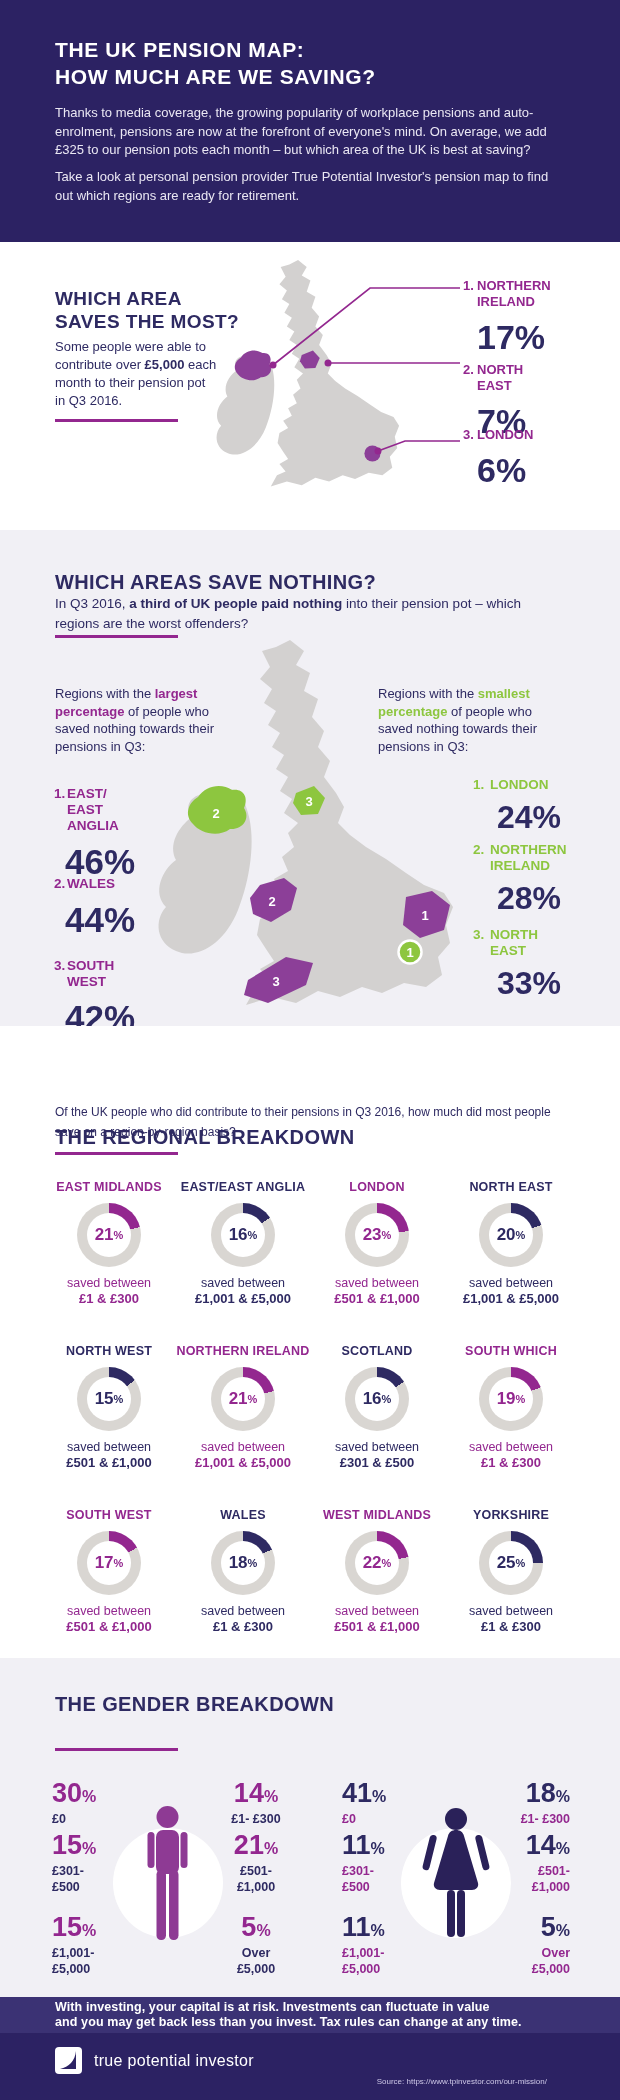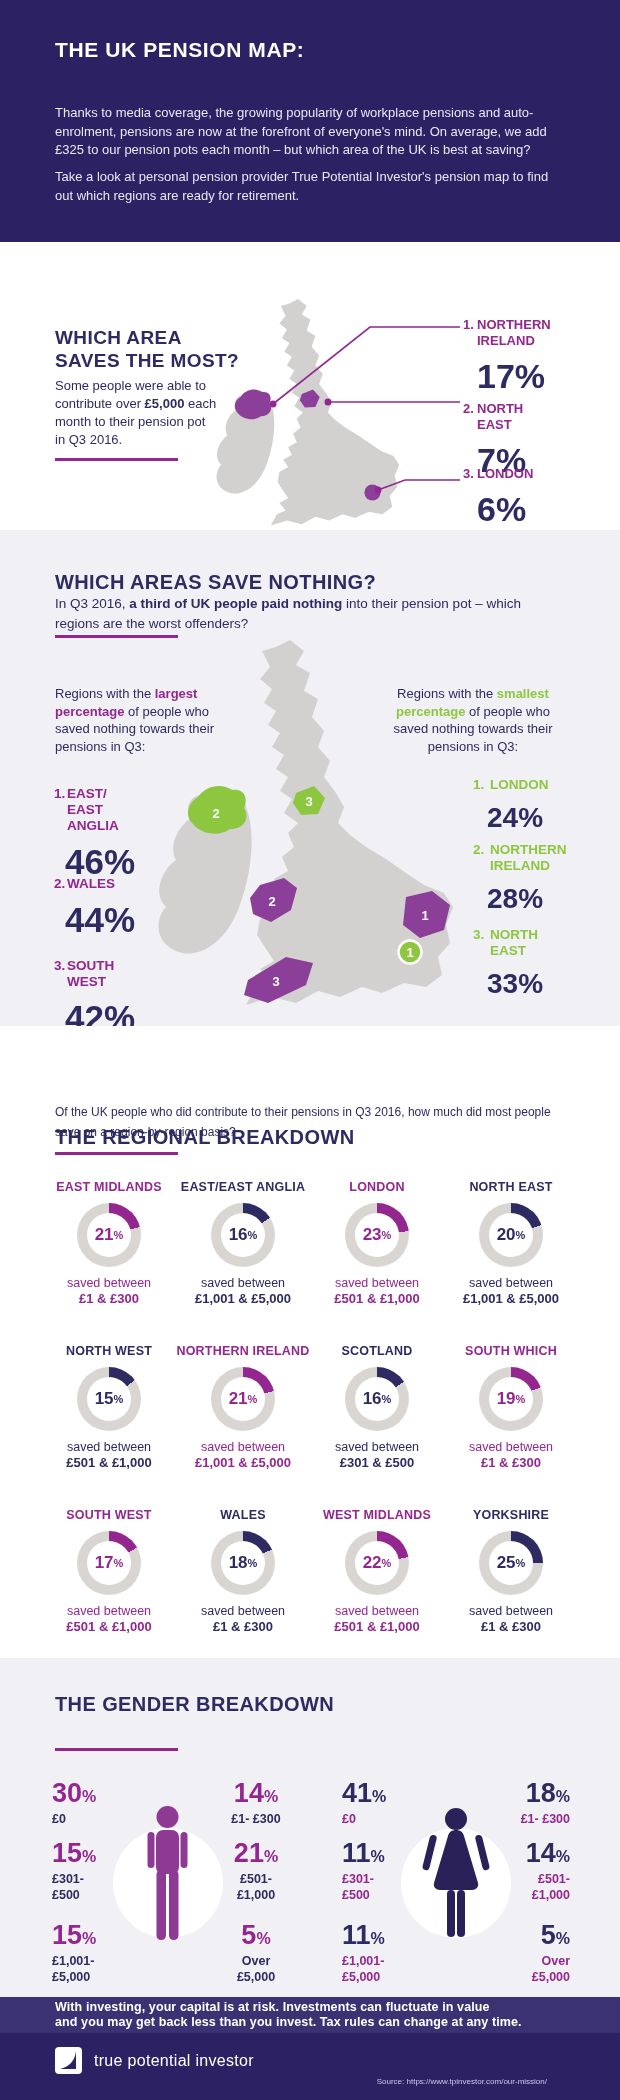--- a/index.html
+++ b/index.html
@@ -1,20 +1,20 @@
 <!DOCTYPE html>
 <html><head>
 <meta charset="utf-8">
 <style>
   * { margin:0; padding:0; box-sizing:border-box; }
   html,body { width:620px; }
   body { position:relative; height:2100px; font-family:"Liberation Sans",sans-serif; background:#ffffff; overflow:hidden; }
   .sec { position:absolute; left:0; width:620px; overflow:hidden; }
   #sec-header { top:0; height:242px; background:#2c2263; }
-  #sec-most { top:242px; height:288px; background:#ffffff;margin-top:39px; }
+  #sec-most { top:242px; height:288px; background:#ffffff; }
   #sec-nothing { top:530px; height:496px; background:#f1f0f5; }
   #sec-regional { top:1026px; height:632px; background:#ffffff; }
   #sec-gender { top:1658px; height:390px; background:#f1f0f5; }
   #sec-disclaimer { top:1997px; height:36px; background:#3b3274;text-align:right; }
   #sec-footer { top:2033px; height:67px; background:#2c2263; }
 
   .abs { position:absolute; }
   .navy { color:#2e2a62; }
   .purple { color:#93278f; }
   .green { color:#8dc63f; }
@@ -34,67 +34,68 @@
   .rk-lab { display:flex; font-weight:bold; }
   .rk-rank { flex:0 0 14px; }
   .rk-val { font-weight:bold; color:#2e2a62; }
   #callouts .rk-lab { font-size:13px; line-height:16px; color:#93278f; }
   #callouts .rk-val { font-size:34px; line-height:34px; margin:10px 0 0 14px; }
   #list-largest .rk-lab { font-size:13.5px; line-height:16px; color:#93278f; }
   #list-largest .rk-rank { flex-basis:13px; }
   #list-largest .rk-val { font-size:35px; line-height:35px; margin:10px 0 0 11px; }
   #list-smallest .rk-lab { font-size:13.5px; line-height:16px; color:#8dc63f; }
   #list-smallest .rk-rank { flex-basis:17px; }
-  #list-smallest .rk-val { font-size:28px; line-height:35px; margin:7px 0 0 14px; }
+  #list-smallest .rk-val { font-size:32px; line-height:35px; margin:7px 0 0 24px; }
 
   
   .nothing-h { left:55px; top:41px; }
   .nothing-sub { left:55px; top:64px; width:474px; font-size:13.5px; line-height:20px; color:#2e2a62; }
   .intro { top:155px; font-size:13px; line-height:17.5px; color:#2e2a62; }
   #intro-left { left:55px; width:170px; }
-  #intro-right { right:52px; width:190px; text-align:center; }
+  #intro-right { right:52px; width:190px; text-align:left; }
 
   
   .reg-h { left:55px; top:52px;margin-top:48px; }
   .reg-sub { left:55px; top:76px; width:505px; font-size:12px; line-height:20px; color:#2e2a62; }
   #donut-grid { left:42px; top:154px; width:536px; display:grid; grid-template-columns:repeat(4,134px); row-gap:37px; }
   .dcell { text-align:center; }
   .dtitle { font-size:12.5px; font-weight:bold; white-space:nowrap; letter-spacing:.2px; }
   .donut { position:relative; width:64px; height:64px; border-radius:50%; margin:9px auto 0; }
   .dhole { position:absolute; inset:10px; border-radius:50%; background:#ffffff; display:flex; align-items:center; justify-content:center; }
   .dnum { font-size:17px; font-weight:bold; }
   .dsym { font-size:11px; font-weight:bold; }
   .dcap1 { margin-top:9px; font-size:12.5px; line-height:15px; }
   .dcap2 { font-size:13px; line-height:16px; font-weight:bold; }
 
   
   .gen-h { left:55px; top:35px; }
   .gen-sub { left:55px; top:66px; font-size:13.5px; color:#2e2a62; }
   .fig-circle { position:absolute; width:110px; height:110px; border-radius:50%; background:#ffffff; }
   .gcol { position:absolute; top:121px; width:95px; }
   .gs { }
-  .gs:nth-child(1) { margin-bottom:12px; }
+  .gs:nth-child(1) { margin-bottom:4px; }
   .gs:nth-child(2) { margin-bottom:18px; }
   .gs-pct { font-size:27px; line-height:28px; font-weight:bold; }
   .gs-sym { font-size:16px; }
   .gs-rng { font-size:12.5px; line-height:16px; font-weight:bold; }
 
   
   .disc-line { left:55px; font-size:12.5px; line-height:15.5px; font-weight:bold; color:#ffffff; letter-spacing:.1px; }
   .brand { left:94px; top:19px; font-size:16px; color:#ffffff; letter-spacing:.3px; }
   .source { right:73px; top:44px; font-size:8px; color:#cdc7e6; }
 
   svg text.badge { font-size:13px; font-weight:bold; fill:#ffffff; text-anchor:middle; font-family:"Liberation Sans",sans-serif; }
 </style>
 </head>
 <body>
 
 <div class="sec" id="sec-header">
   <div class="abs hero-title">
     <div>THE UK PENSION MAP:</div>
+    <div>HOW MUCH ARE WE SAVING?</div>
   </div>
   <p class="abs hero-p" style="top:104px">Thanks to media coverage, the growing popularity of workplace pensions and auto-enrolment, pensions are now at the forefront of everyone's mind. On average, we add £325 to our pension pots each month – but which area of the UK is best at saving?</p>
   <p class="abs hero-p" style="top:168px">Take a look at personal pension provider True Potential Investor's pension map to find out which regions are ready for retirement.</p>
 </div>
 
 <div class="sec" id="sec-most">
   <div class="abs sec-h most-h">
     <div>WHICH AREA</div>
     <div>SAVES THE MOST?</div>
   </div>

